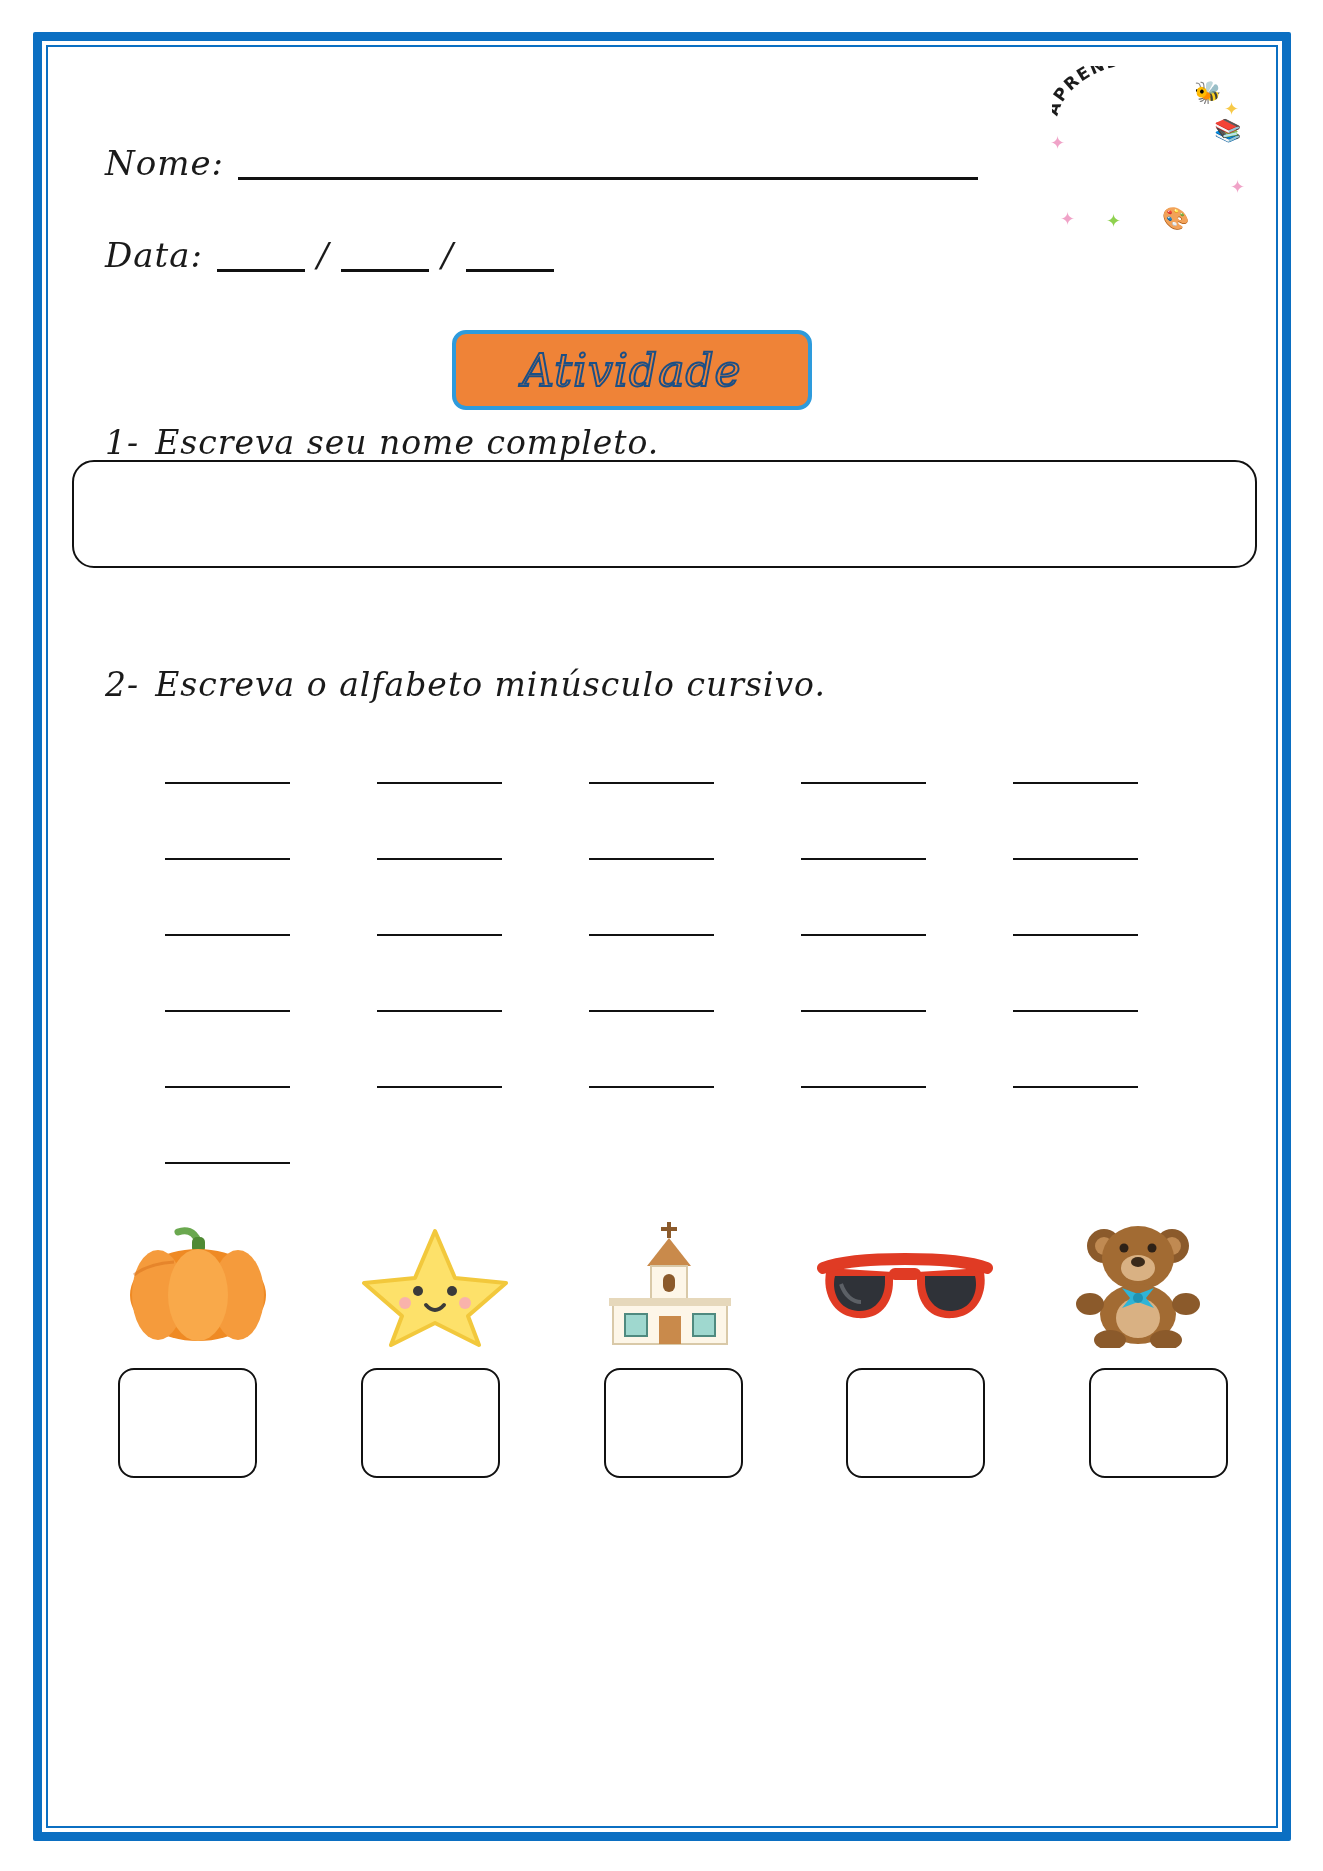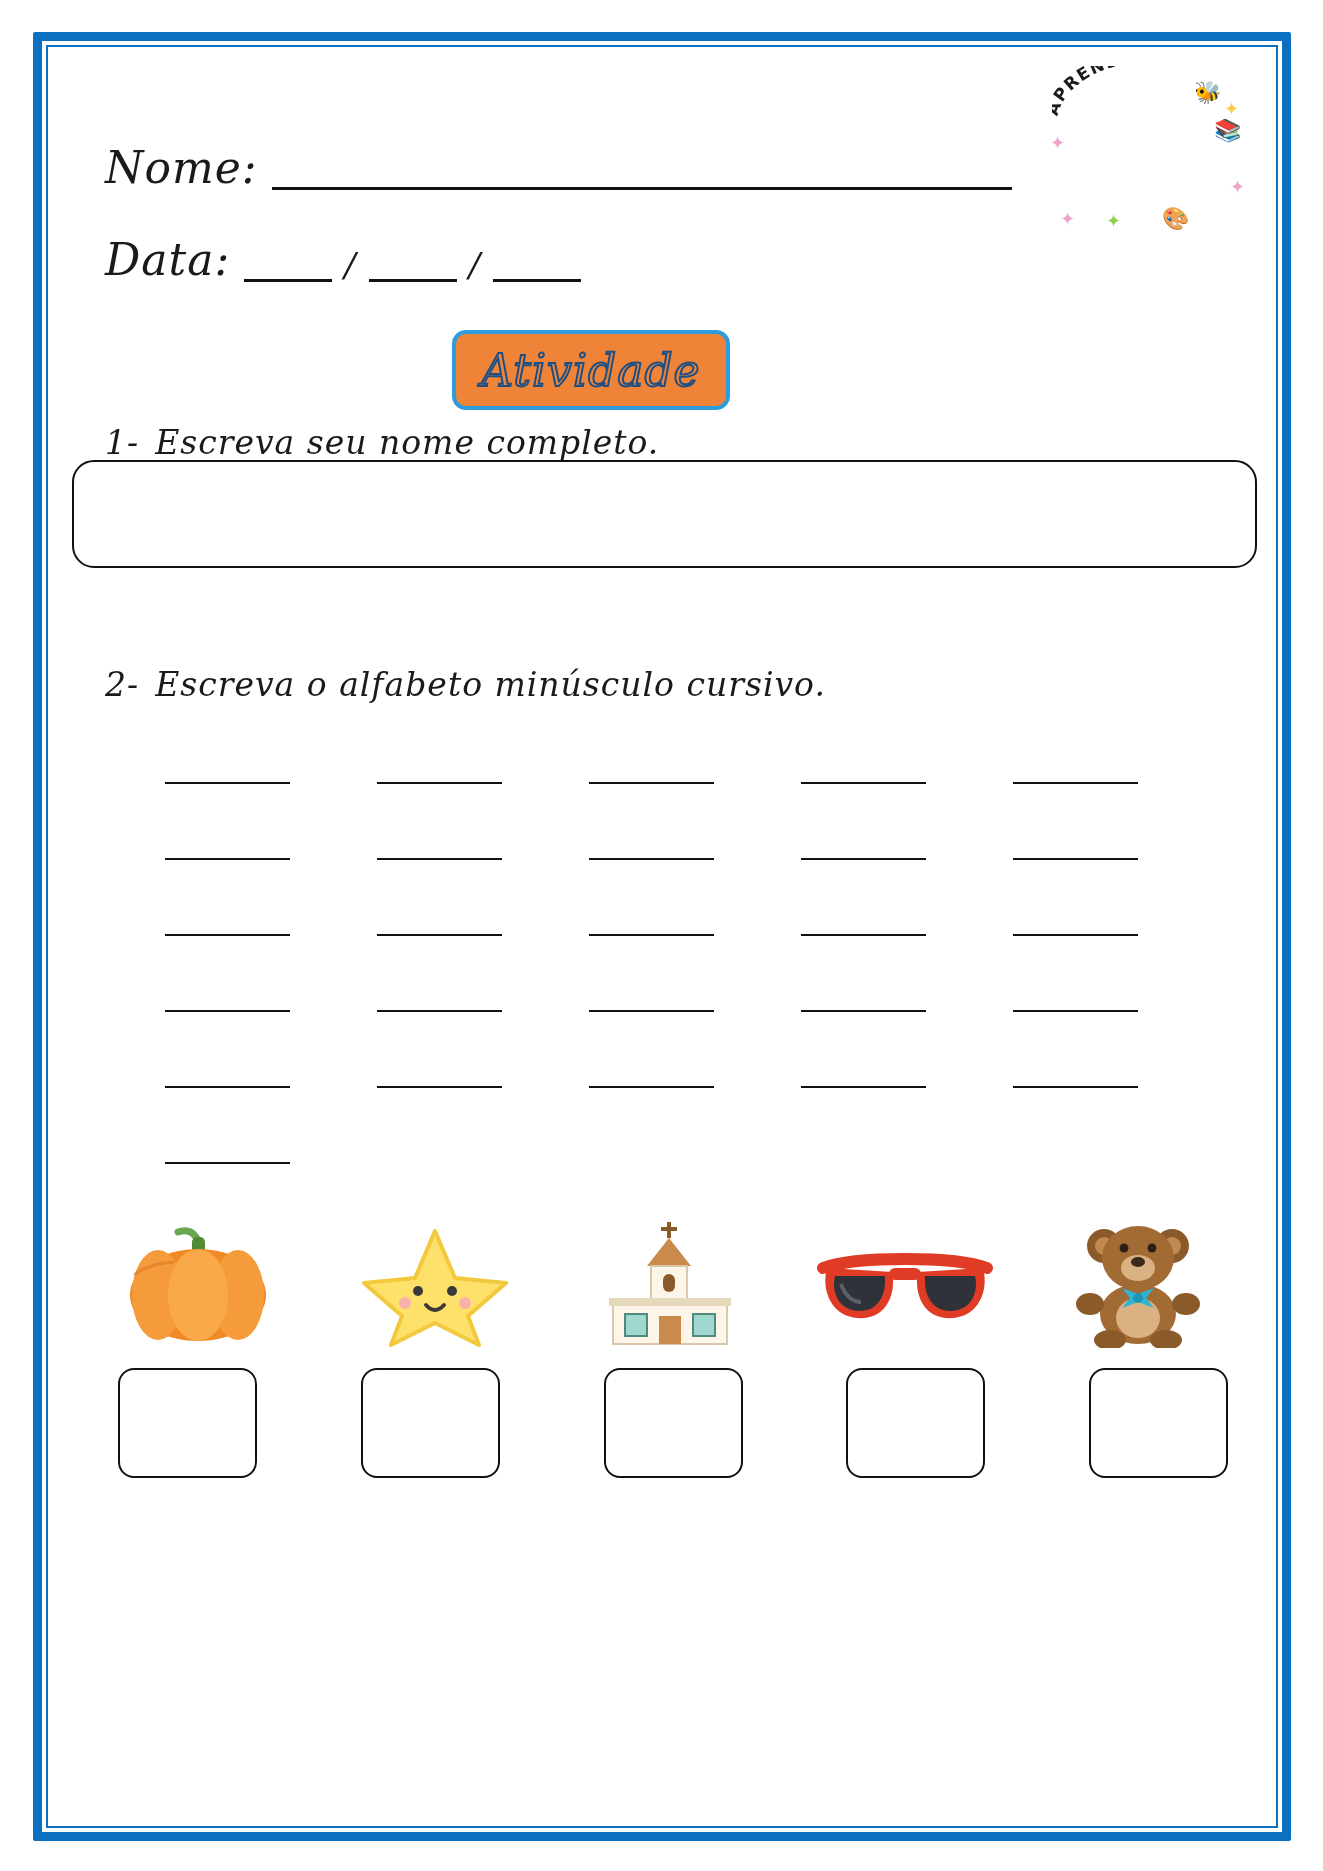--- a/index.html
+++ b/index.html
@@ -57,21 +57,21 @@
     letter-spacing: 1px;
   }
 
   
   .field-row {
     position: absolute;
     display: flex;
     align-items: flex-end;
   }
   .field-label {
-    font-size: 44px;
+    font-size: 34px;
     line-height: 1;
     white-space: nowrap;
   }
   .rule-long {
     display: inline-block;
     width: 740px;
     border-bottom: 3px solid #111;
     margin-left: 14px;
     height: 6px;
   }
@@ -124,21 +124,21 @@
   .abc .a { color: #e8382c; -webkit-text-stroke: 3px #1b1b1b; }
   .abc .b { color: #2f7ed8; -webkit-text-stroke: 3px #1b1b1b; }
   .abc .c { color: #2fb34a; -webkit-text-stroke: 3px #1b1b1b; }
   .sparkle { position: absolute; font-size: 18px; }
 
   
   .title-badge {
     position: absolute;
     left: 392px;
     top: 272px;
-    width: 278px;
+    width: 360px;
     height: 80px;
     background: #ef8337;
     border: 4px solid #2e9bdc;
     border-radius: 14px;
     box-sizing: border-box;
     display: flex;
     align-items: center;
     justify-content: center;
   }
   .title-badge span {

